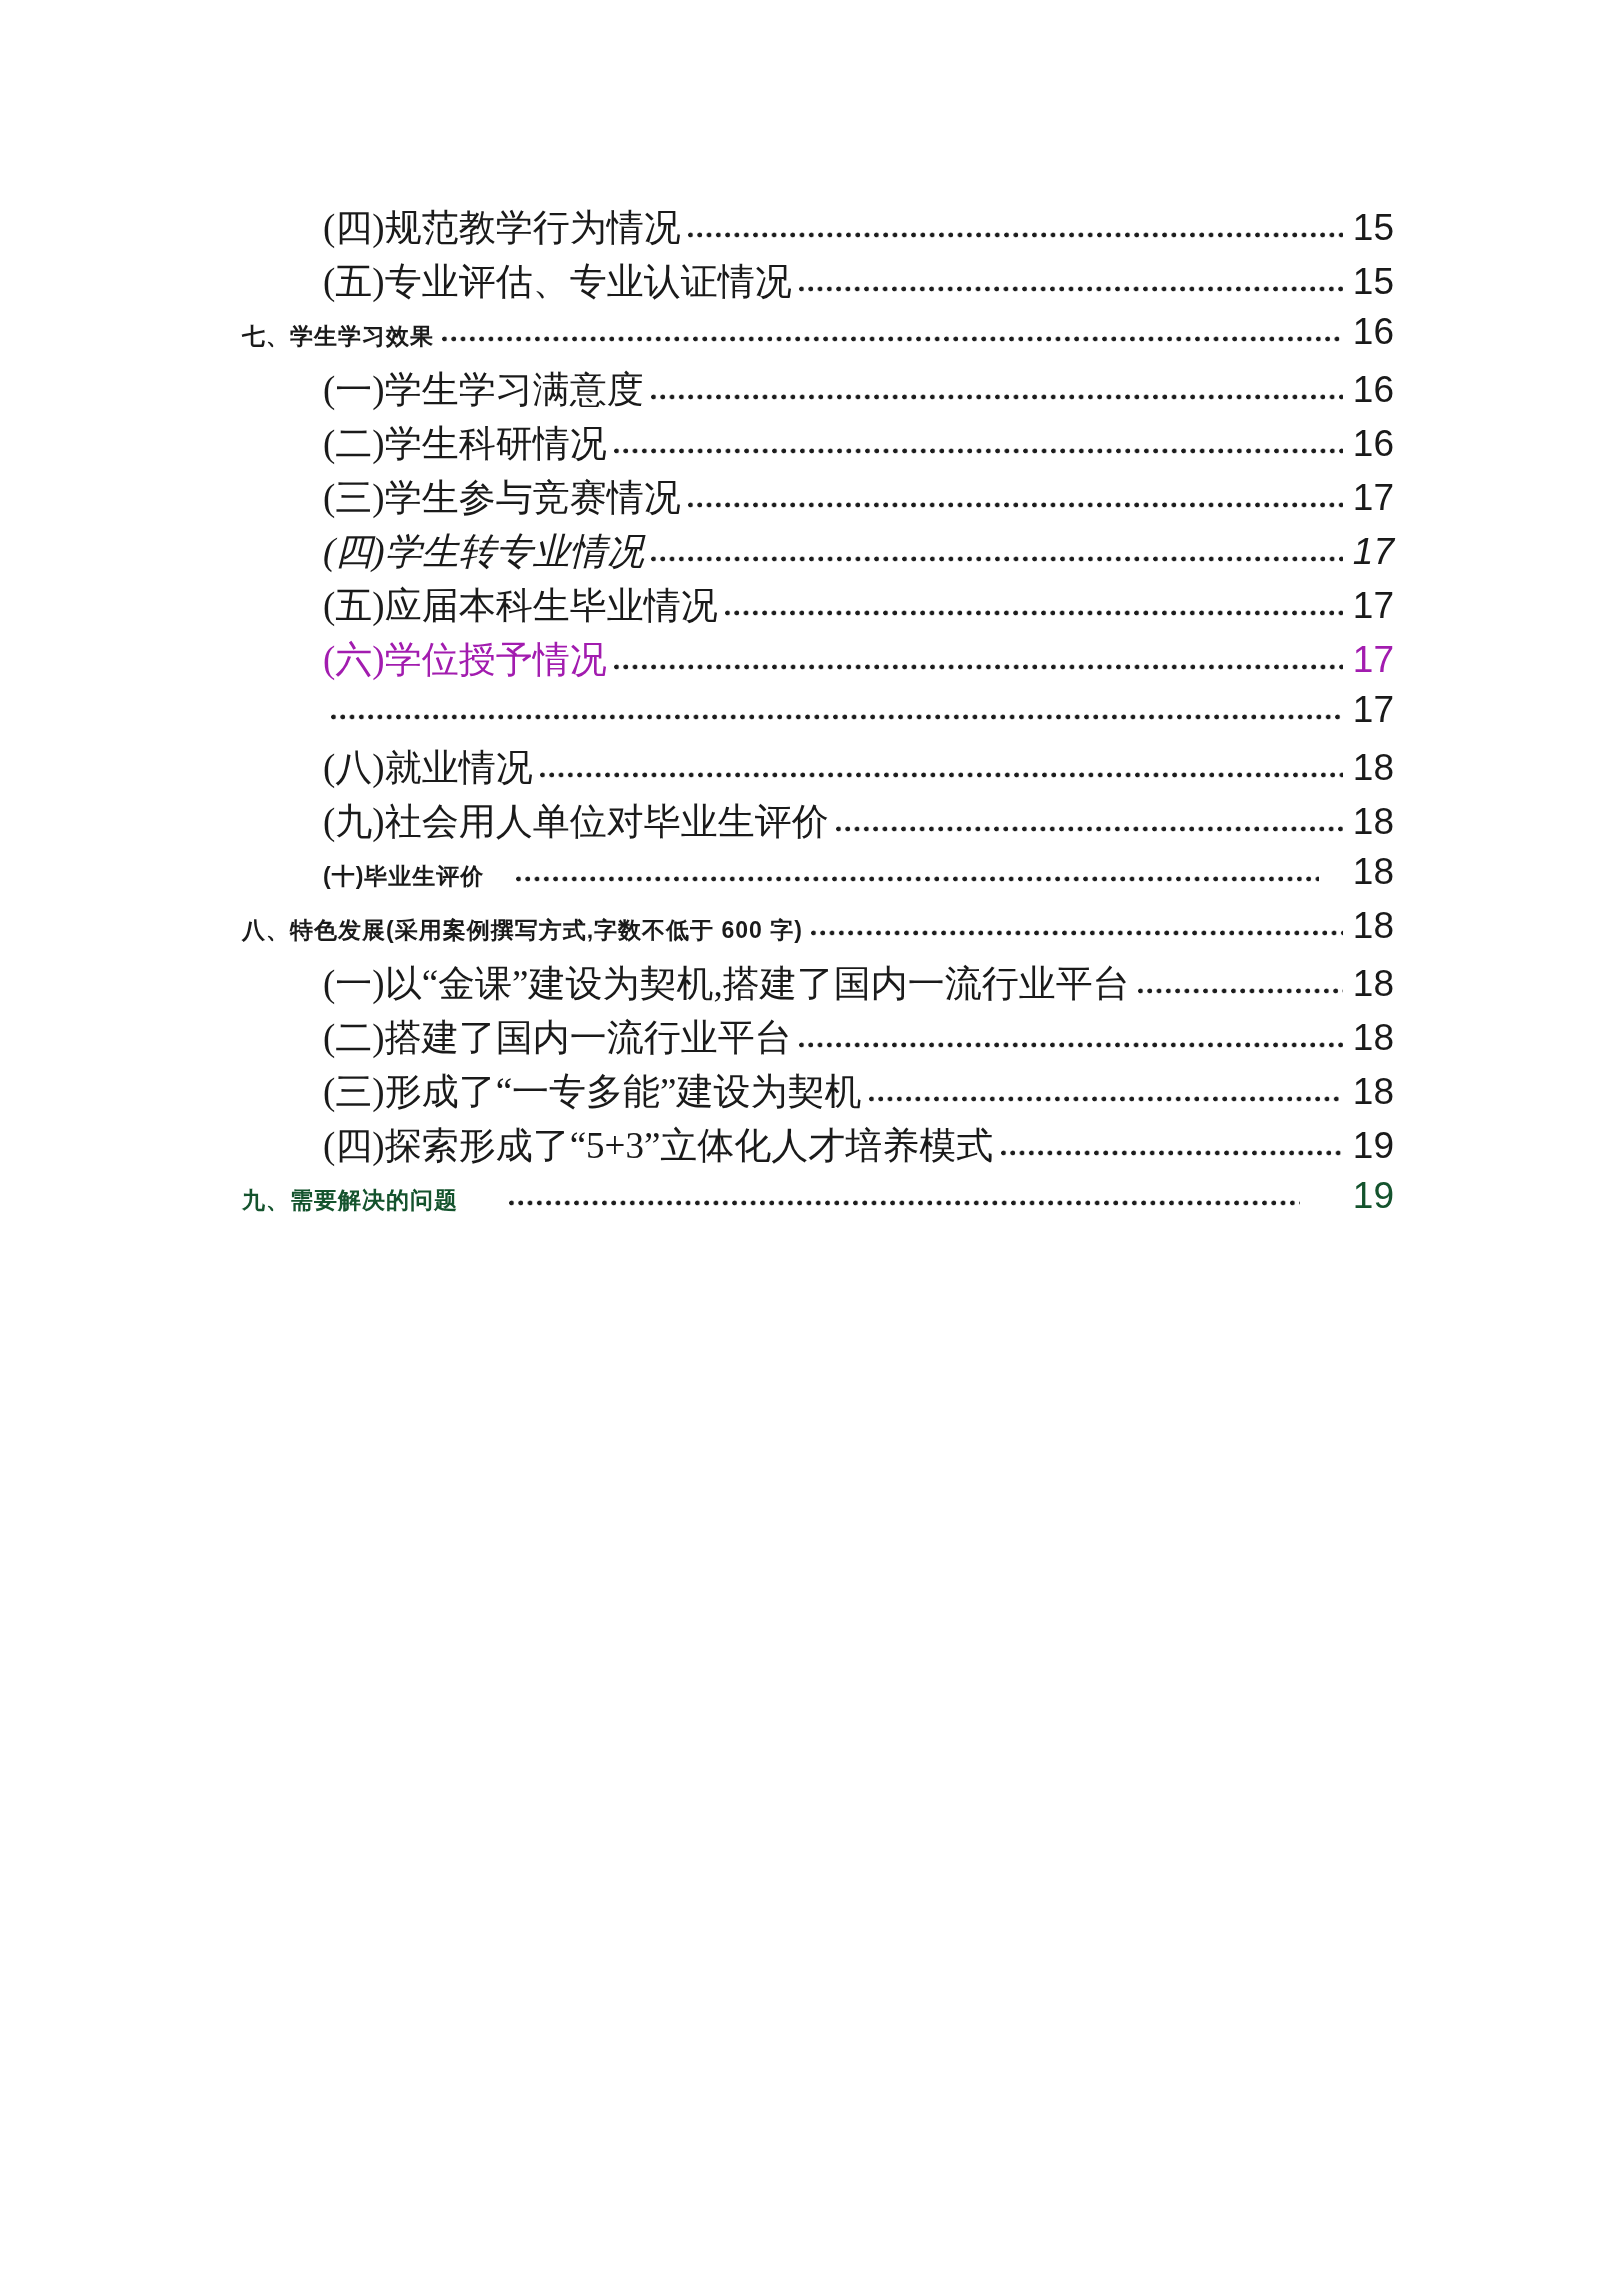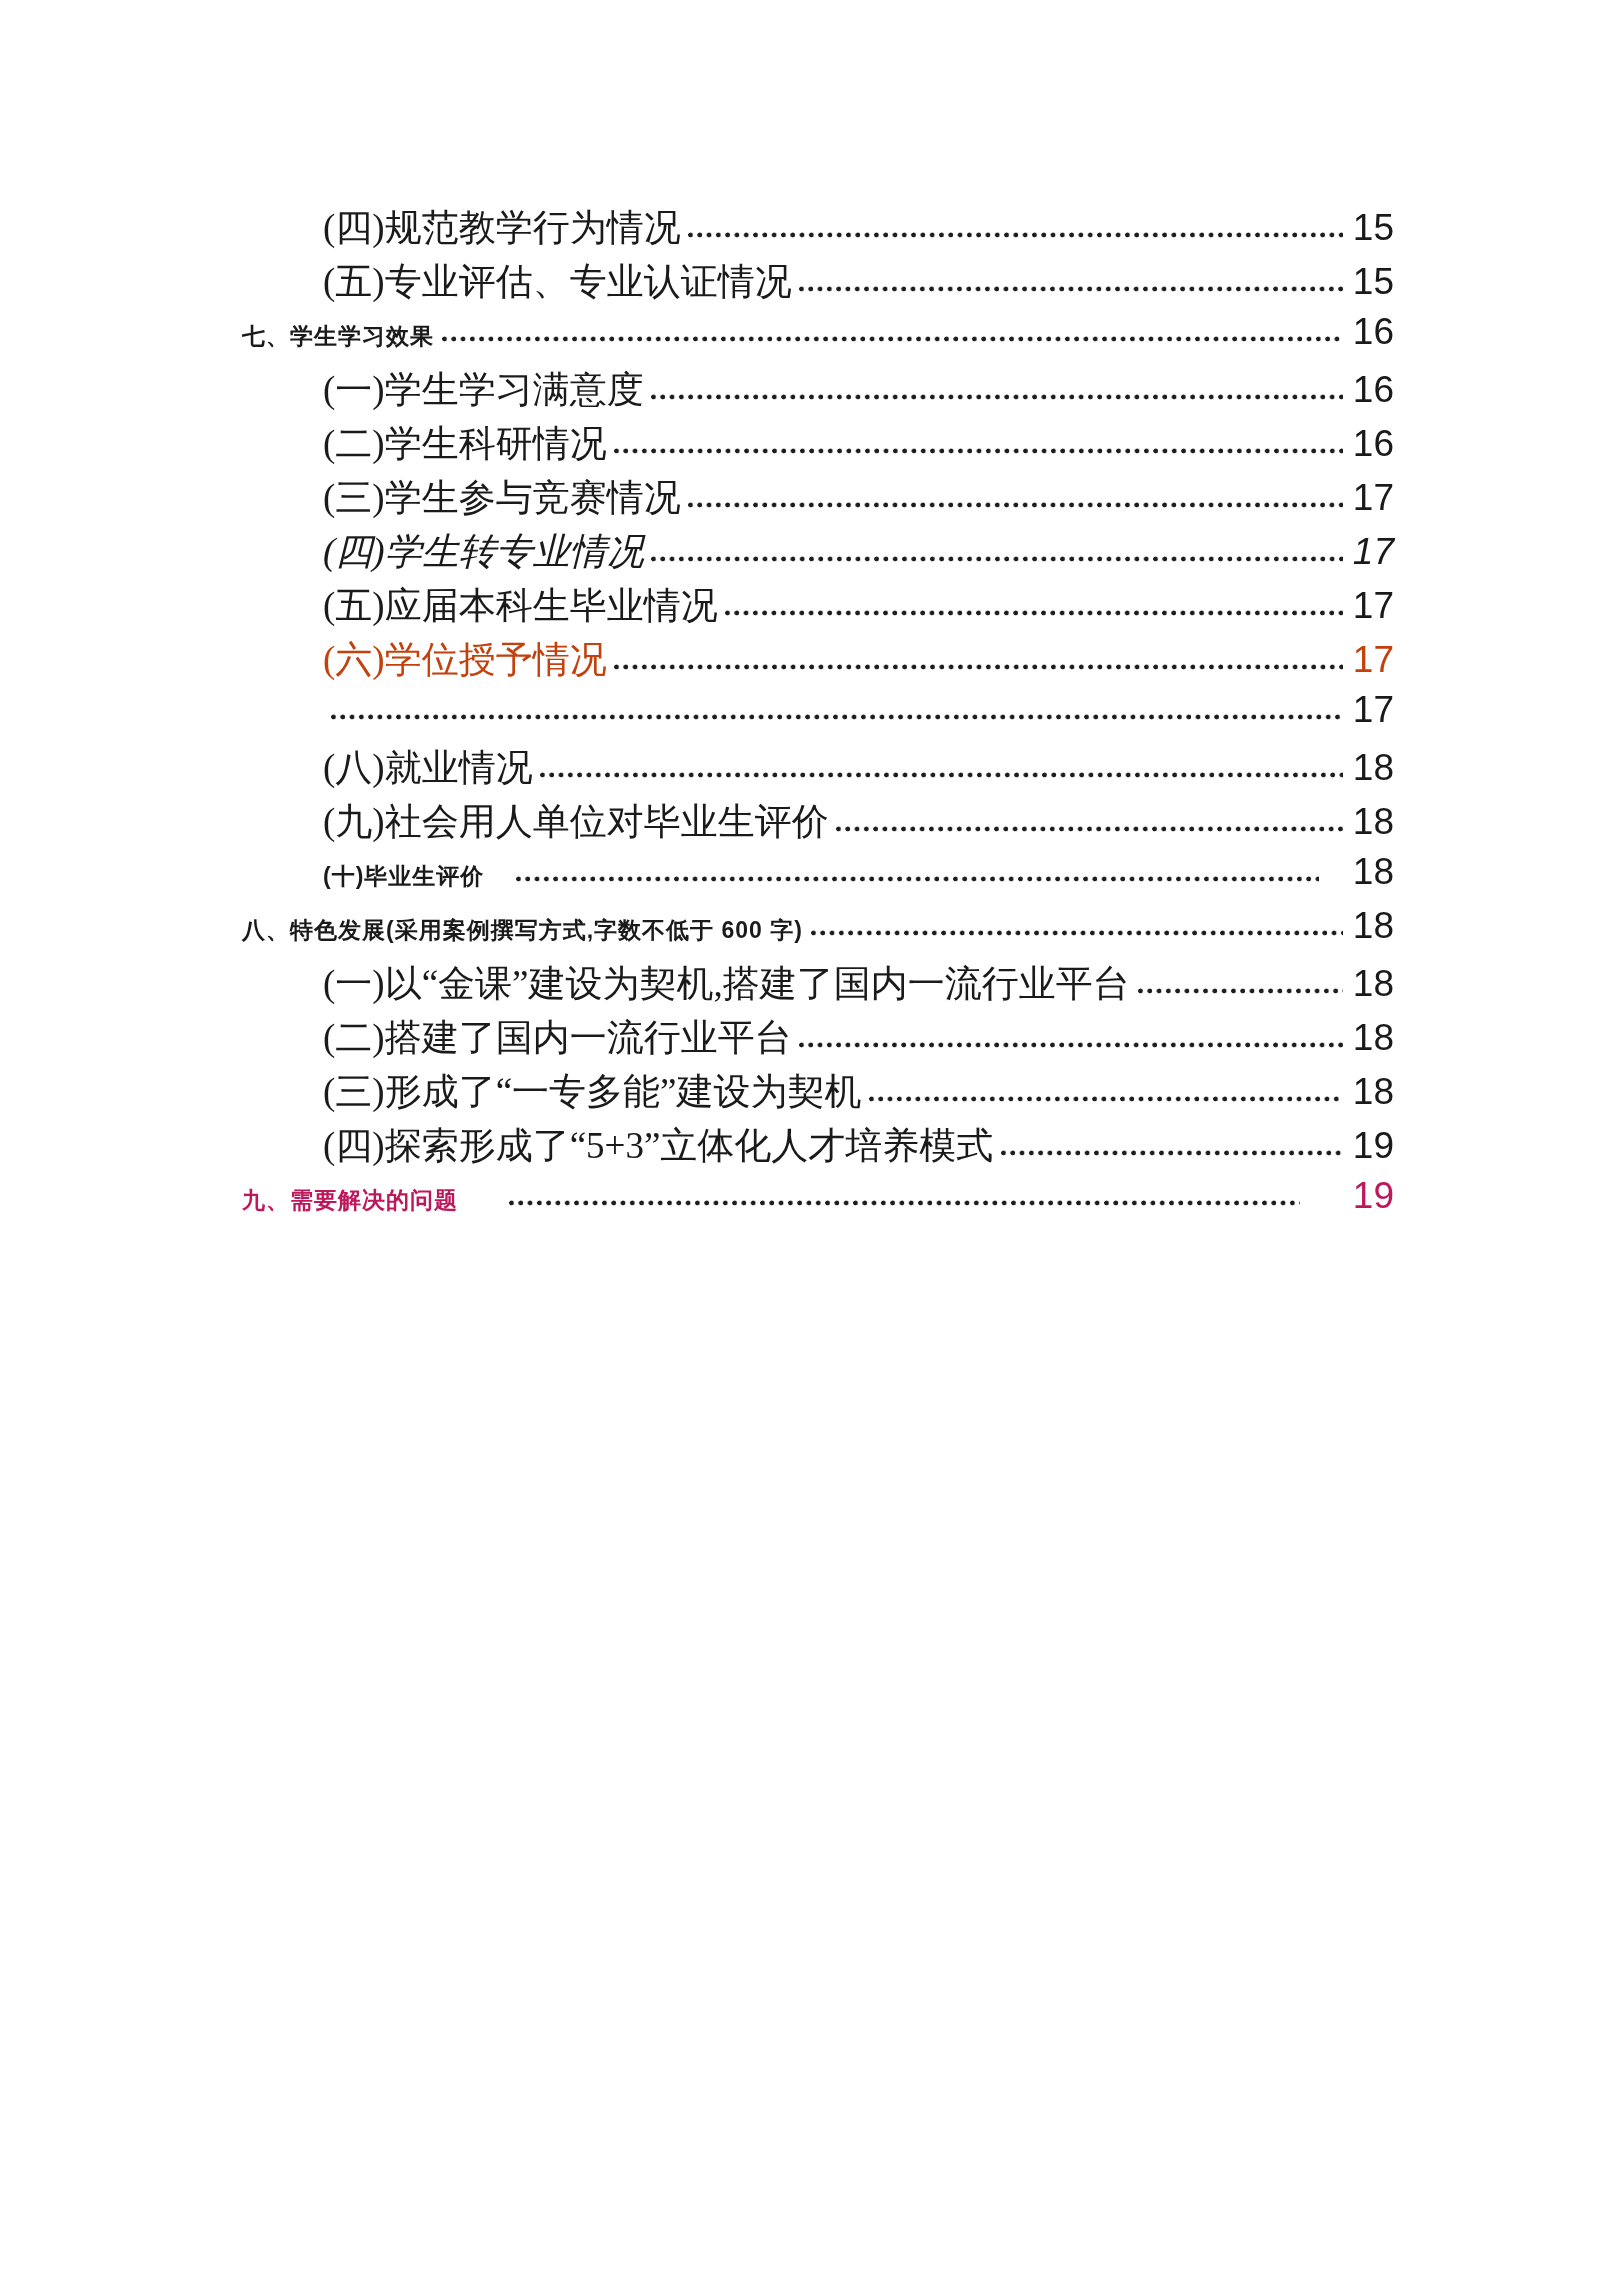--- a/index.html
+++ b/index.html
@@ -110,21 +110,21 @@
     <span class="leader"></span>
     <span class="page-num">17</span>
   </div>
 
   <div class="row sub" style="color: rgb(26, 26, 26);">
     <span class="title">(五)应届本科生毕业情况</span>
     <span class="leader"></span>
     <span class="page-num">17</span>
   </div>
 
-  <div class="row sub" style="color: #c2410c; text-align: center;">
+  <div class="row sub" style="color: #a21caf; text-align: center;">
     <span class="title">(六)学位授予情况</span>
     <span class="leader"></span>
     <span class="page-num">17</span>
   </div>
 
   <div class="row sub" style="color: rgb(26, 26, 26);">
     <span class="leader"></span>
     <span class="page-num">17</span>
   </div>
 
@@ -169,20 +169,20 @@
     <span class="leader"></span>
     <span class="page-num">18</span>
   </div>
 
   <div class="row sub" style="color: rgb(26, 26, 26); justify-content: flex-end;">
     <span class="title">(四)探索形成了“5+3”立体化人才培养模式</span>
     <span class="leader"></span>
     <span class="page-num">19</span>
   </div>
 
-  <div class="row chapter bold" style="color: #be185d; gap: 43px;">
+  <div class="row chapter bold" style="color: #14532d; gap: 43px;">
     <span class="title">九、需要解决的问题</span>
     <span class="leader"></span>
     <span class="page-num">19</span>
   </div>
 </div>
 </div>
 
 
 </body></html>

